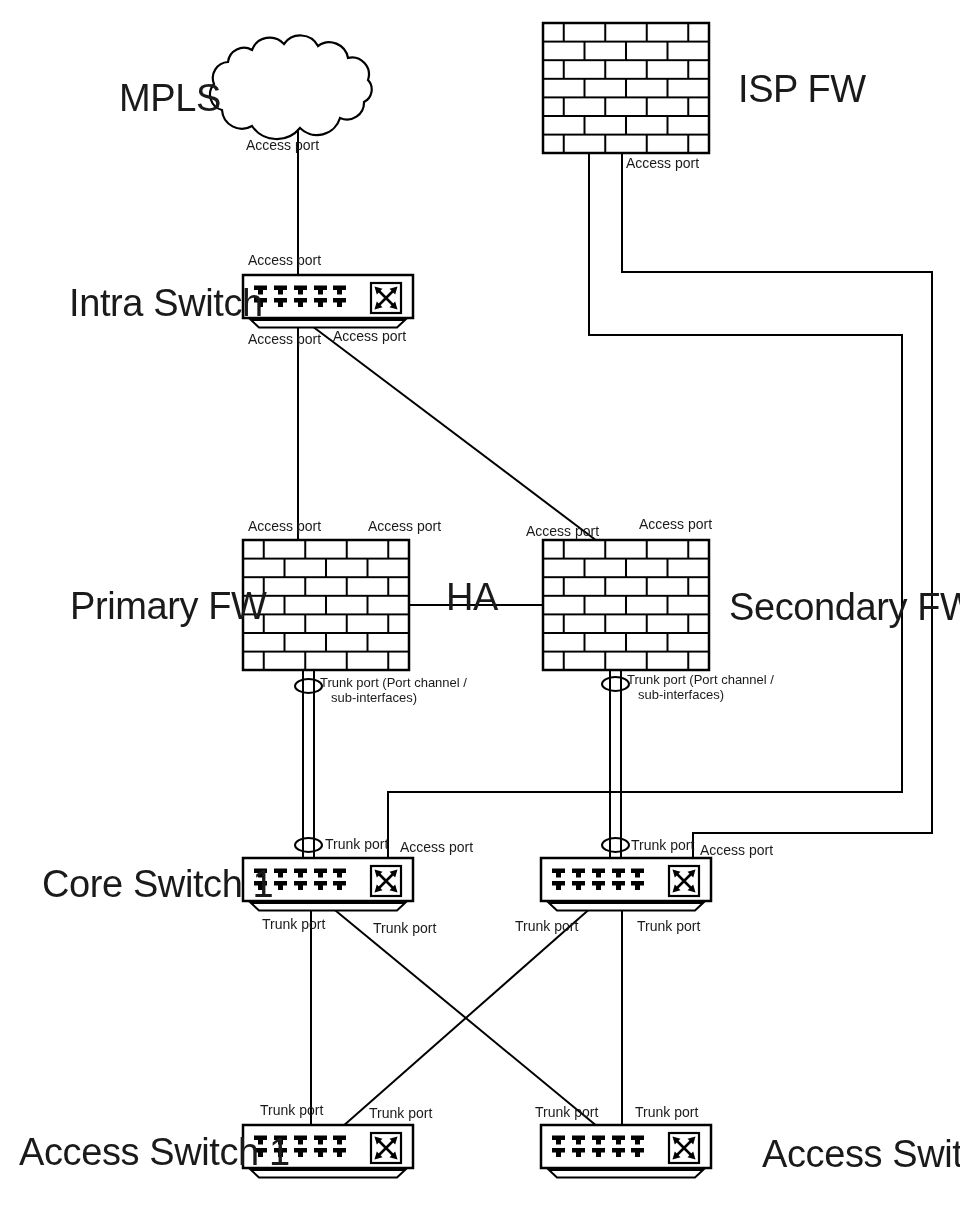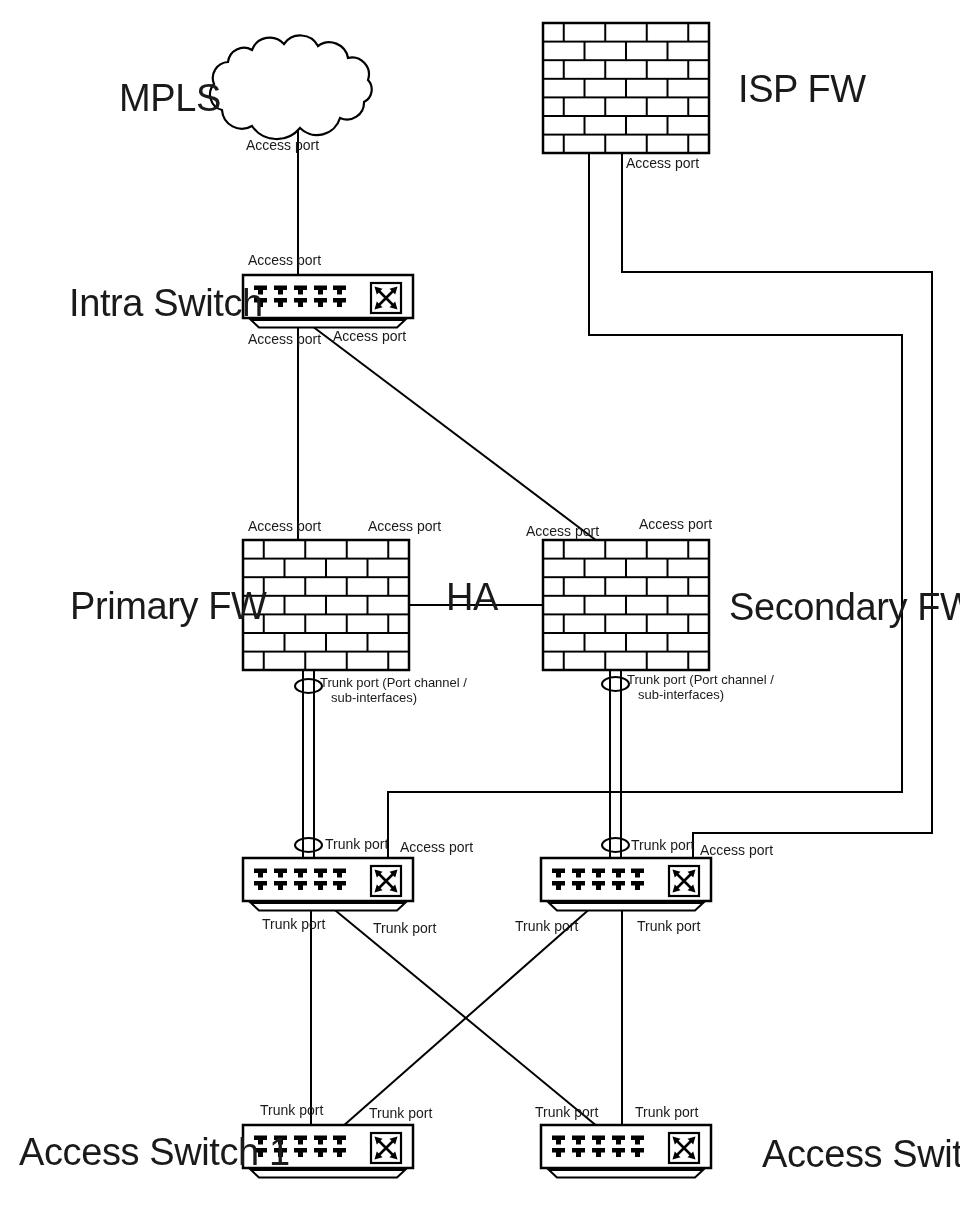--- a/index.html
+++ b/index.html
@@ -112,20 +112,21 @@
       <ellipse cx="615.5" cy="845" rx="13.5" ry="7"></ellipse>
     </g>
   </svg>
 
   <span class="nl" style="left:119px;top:79px">MPLS</span>
   <span class="nl" style="left:738px;top:70px">ISP FW</span>
   <span class="nl" style="left:69px;top:284px">Intra Switch</span>
   <span class="nl" style="left:70px;top:587px">Primary FW</span>
   <span class="nl" style="left:446px;top:578px">HA</span>
   <span class="nl" style="left:729px;top:588px">Secondary FW</span>
+  <span class="nl" style="left:42px;top:865px">Core Switch 1</span>
   <span class="nl" style="left:19px;top:1133px">Access Switch 1</span>
   <span class="nl" style="left:762px;top:1135px">Access Switch 2</span>
 
   <span class="pl" style="left:246px;top:138px">Access port</span>
   <span class="pl" style="left:248px;top:253px">Access port</span>
   <span class="pl" style="left:248px;top:332px">Access port</span>
   <span class="pl" style="left:333px;top:329px">Access port</span>
   <span class="pl" style="left:626px;top:156px">Access port</span>
   <span class="pl" style="left:248px;top:519px">Access port</span>
   <span class="pl" style="left:368px;top:519px">Access port</span>

